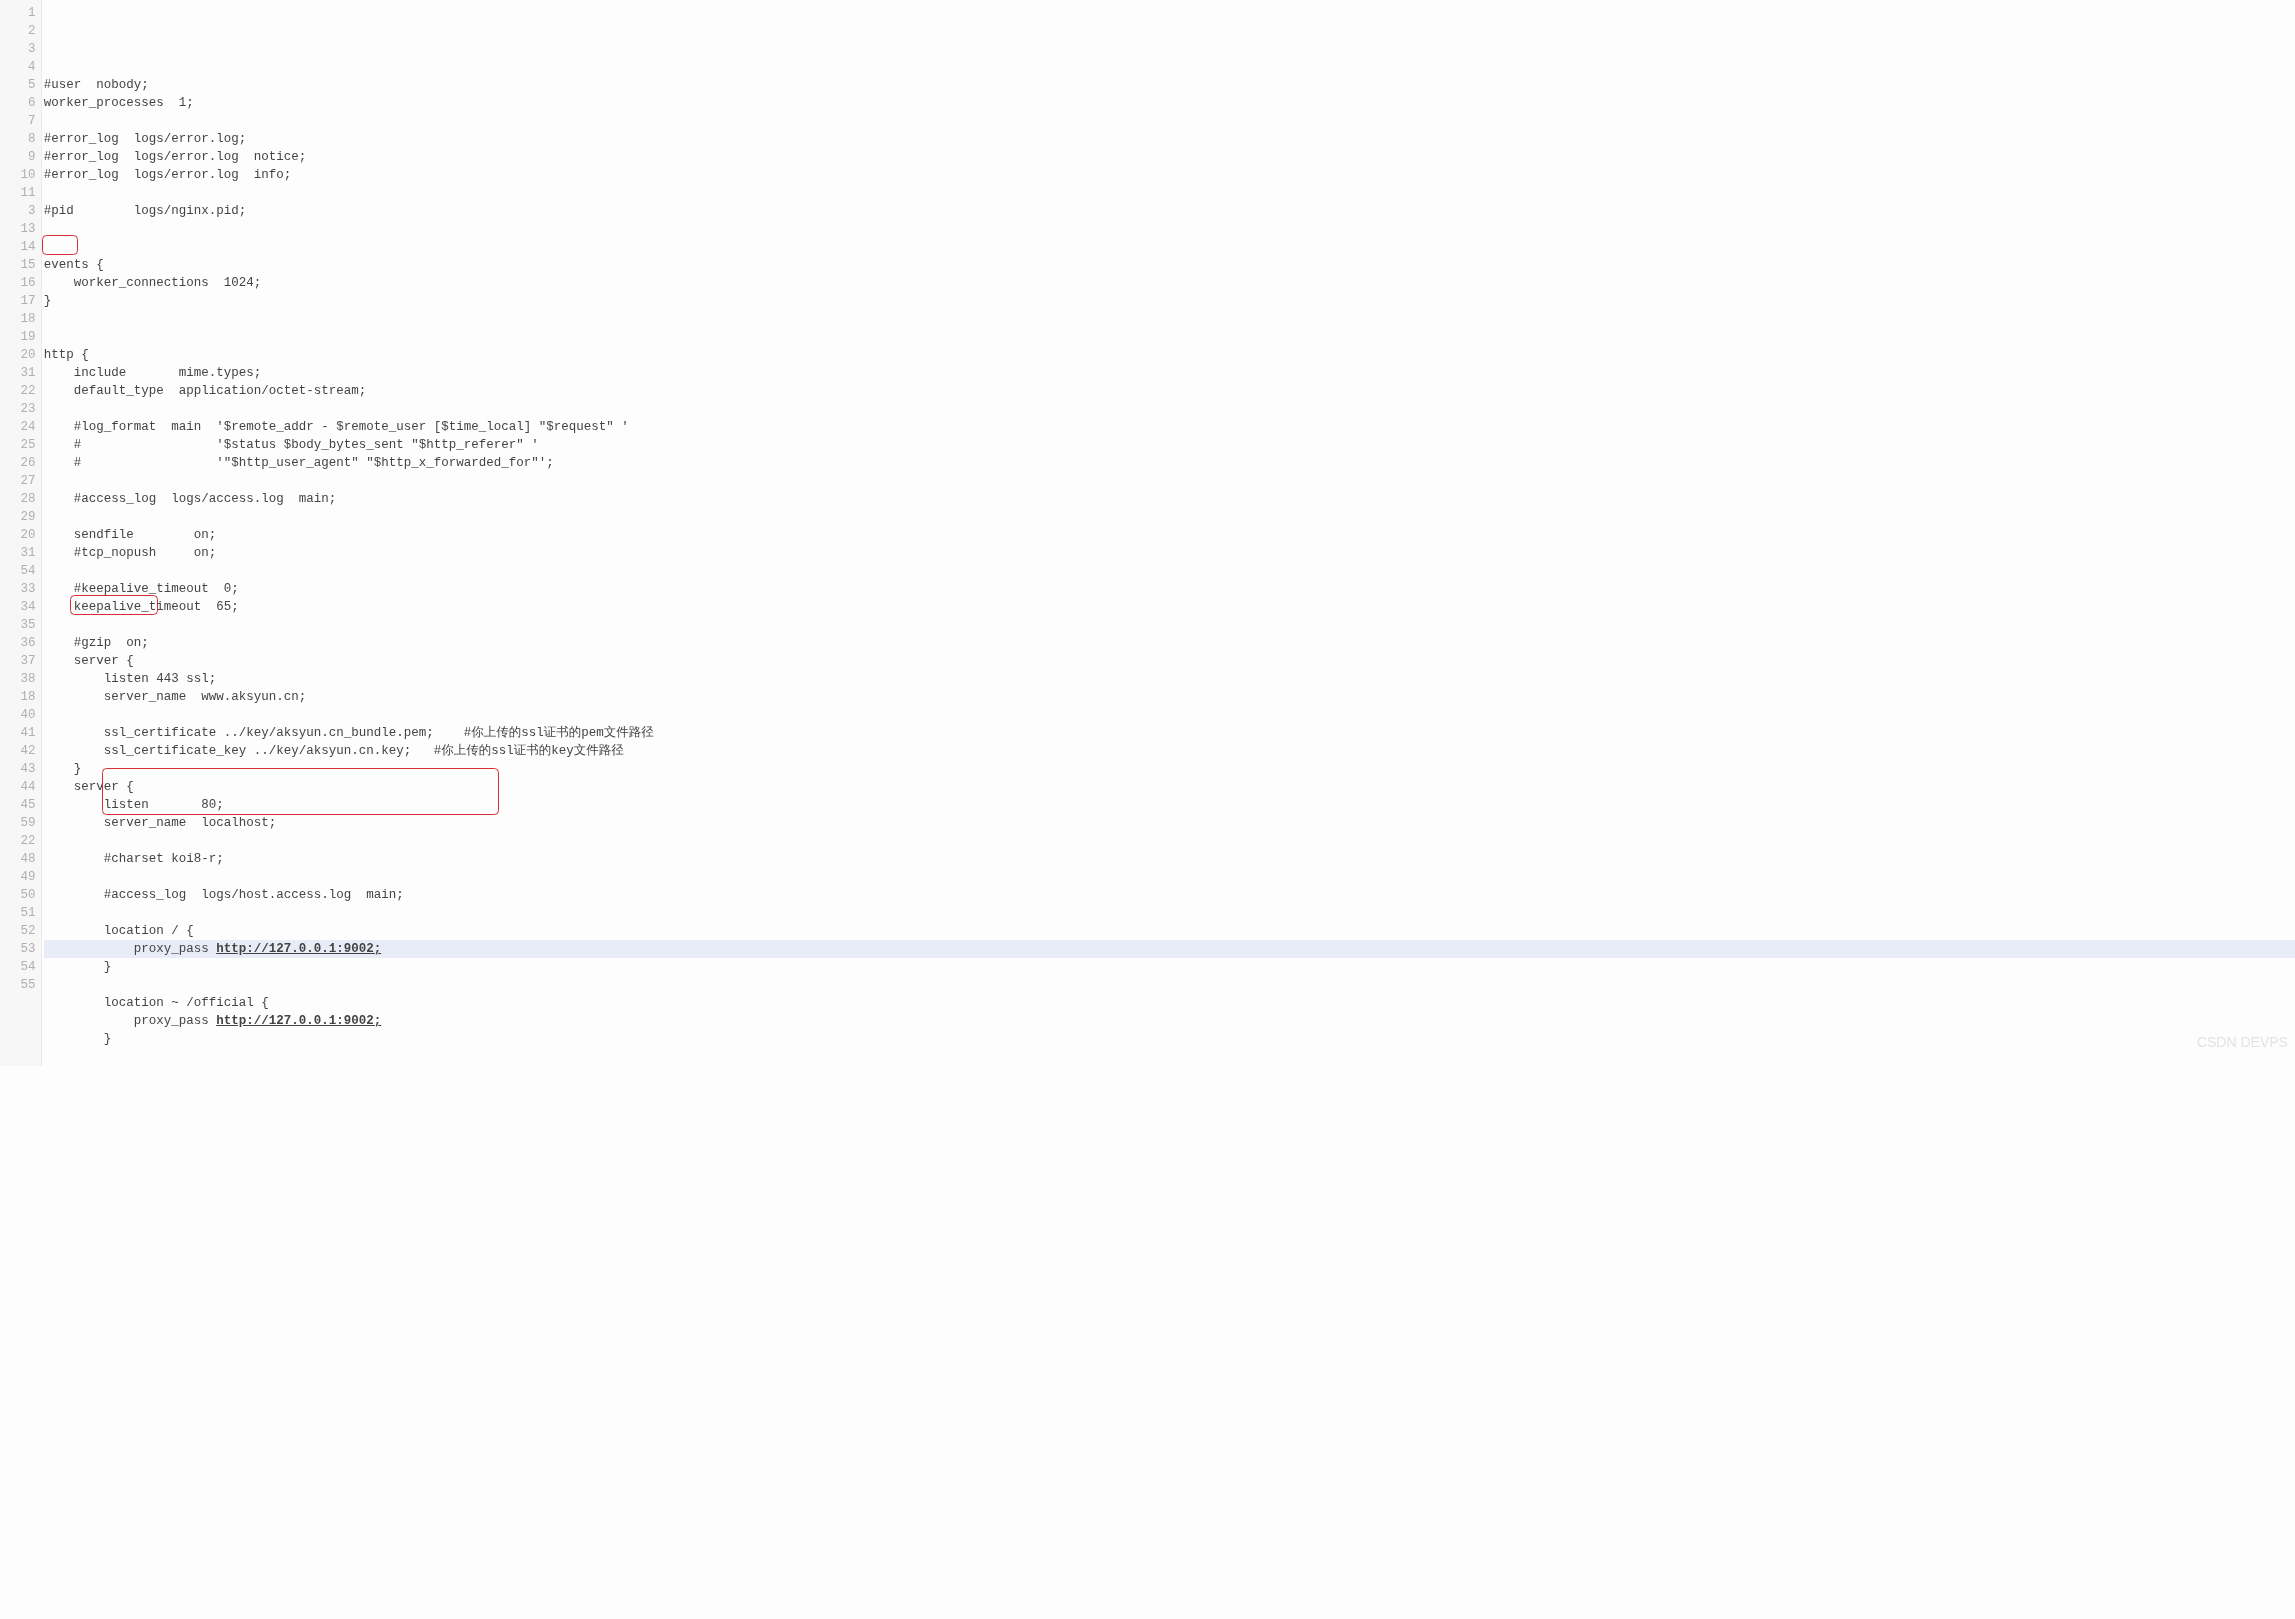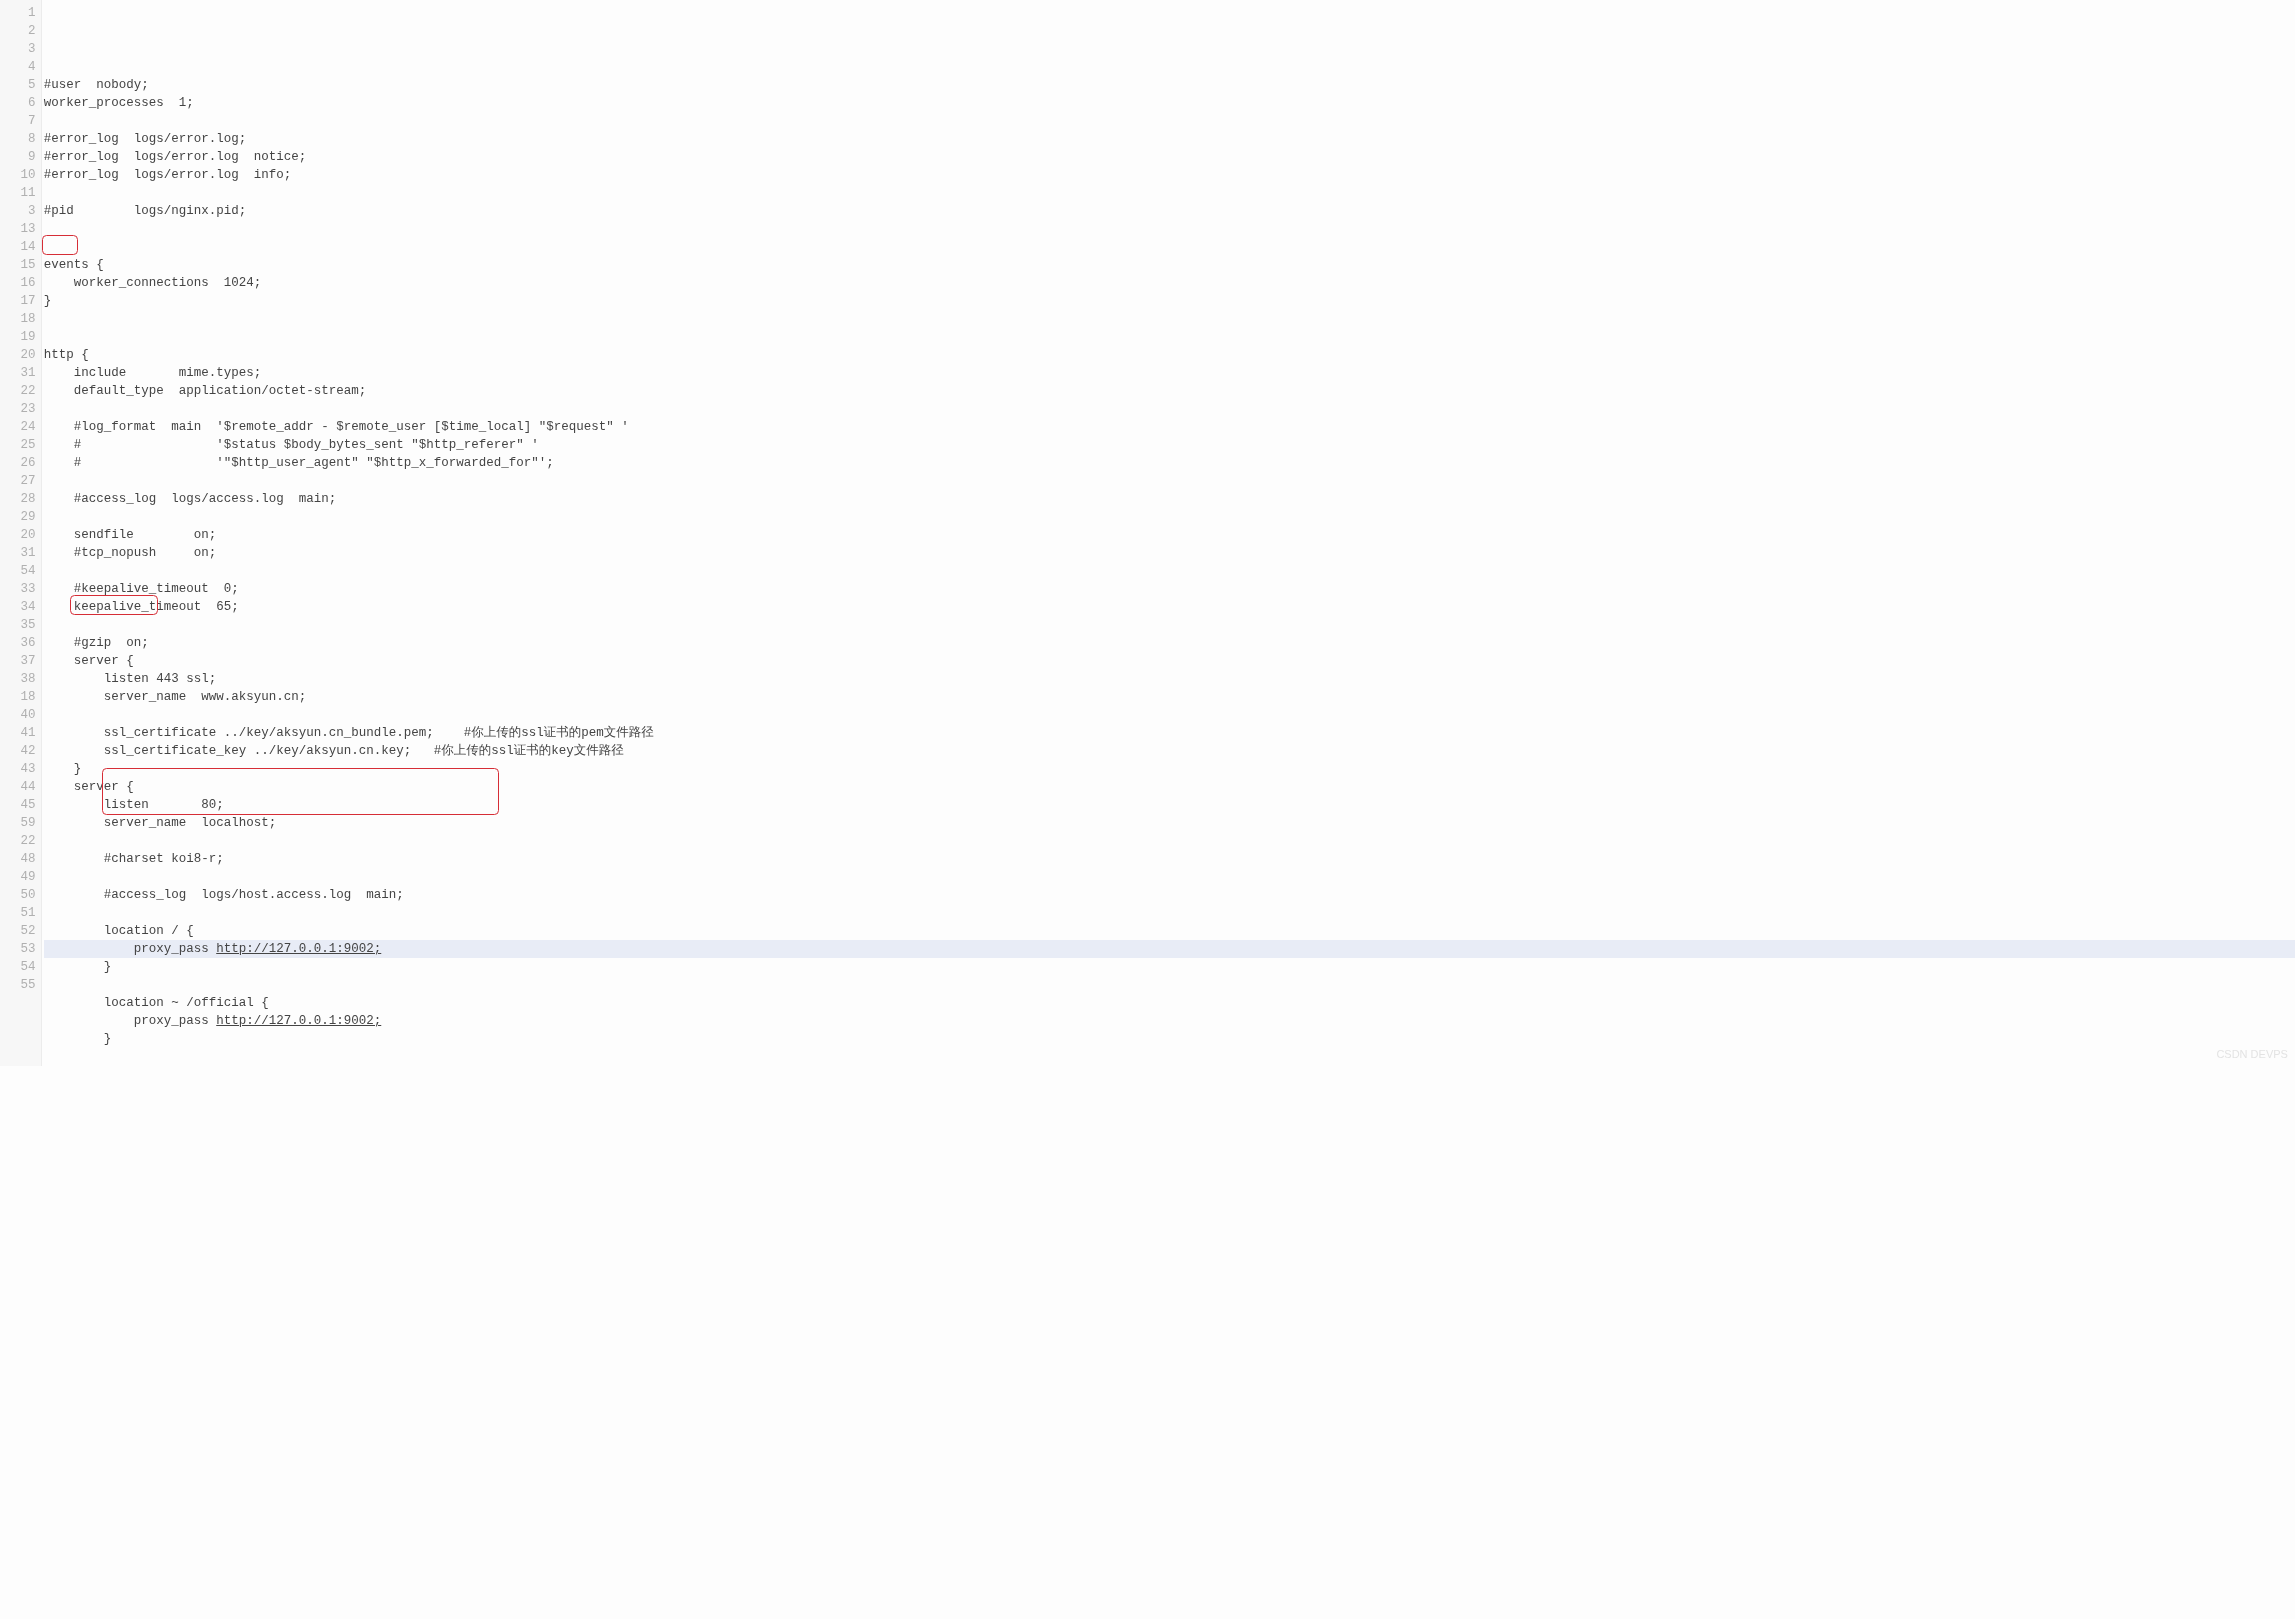--- a/index.html
+++ b/index.html
@@ -37,32 +37,33 @@
   .code .line {
     height: 18px;
     position: relative;
   }
   .code .hl {
     background: #e8ecf6;
   }
   .underline {
     text-decoration: underline;
     color: #444;
+    font-weight: bold;
   }
   .box {
     position: absolute;
     border: 1.8px solid #d62d36;
     border-radius: 4.5px;
     pointer-events: none;
   }
   .watermark {
     position: absolute;
     right: 7.1px;
-    bottom: 3px;
-    font-size: 11px;
+    bottom: 14px;
+    font-size: 14px;
     color: #e3e3e3;
     font-family: sans-serif;
   }
 </style>
 </head>
 <body>
 
 <div class="editor">
   <div class="gutter" id="gutter">
       <div>1</div>

